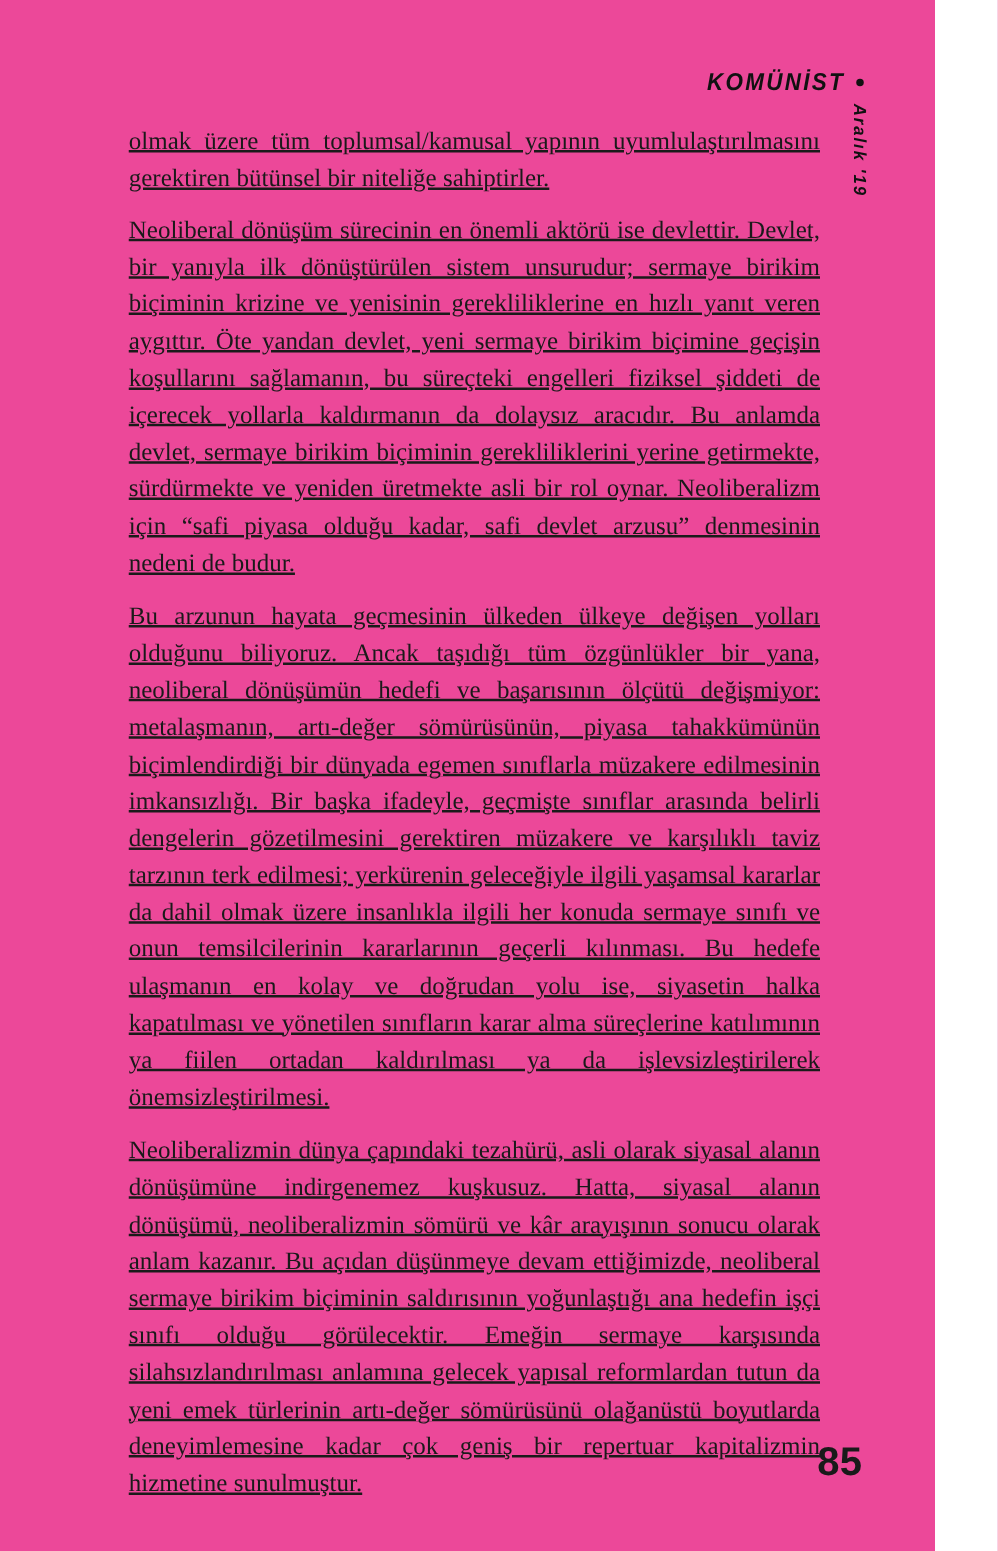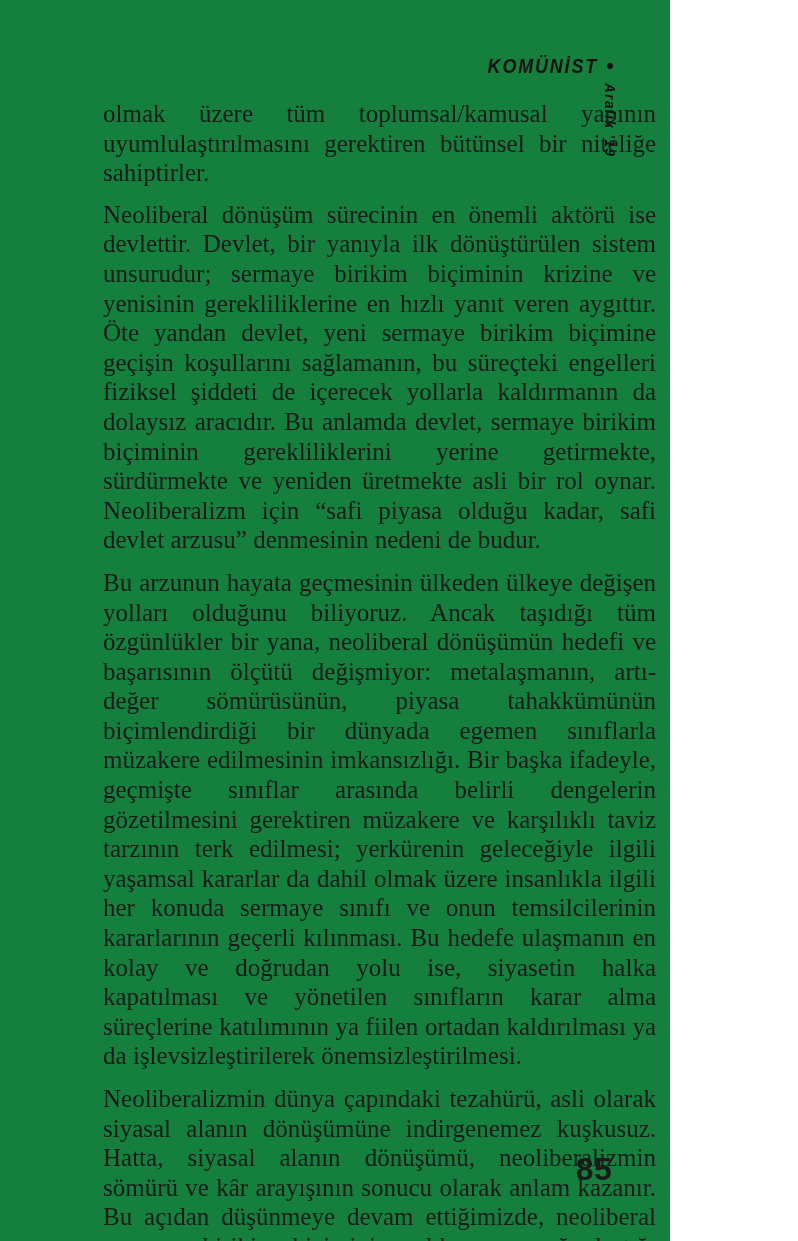--- a/index.html
+++ b/index.html
@@ -3,23 +3,23 @@
 <meta charset="utf-8">
 <title>Komünist — 85</title>
 <style>
   html, body {
     margin: 0;
     padding: 0;
     background: #ffffff;
   }
   .page {
     position: relative;
-    width: 670px;
+    width: 748px;
     height: 1241px;
-    background: #15803d;
+    background: #ec4899;
     overflow: hidden;
     box-sizing: border-box;
   }
 
   
   .running-head {
     position: absolute;
     top: 55px;
     right: 57px;
     display: flex;
@@ -64,29 +64,30 @@
 
   
   .text-column {
     position: absolute;
     left: 103px;
     top: 99px;
     width: 553px;
   }
   .body-paragraph {
     font-family: "Liberation Serif", "DejaVu Serif", serif;
-    font-size: 25px;
+    font-size: 20px;
     line-height: 29.6px;
     color: #1a1a1a;
     text-align: justify;
     text-justify: inter-word;
     margin: 0 0 13px 0;
     hyphens: manual;
     -webkit-hyphens: manual;
     word-spacing: 0.1px;
+    text-decoration: underline;
   }
   .body-paragraph:last-child {
     margin-bottom: 12px;
   }
   .body-paragraph.tight-gap {
     margin-bottom: 12px;
   }
 
   
   .folio {

